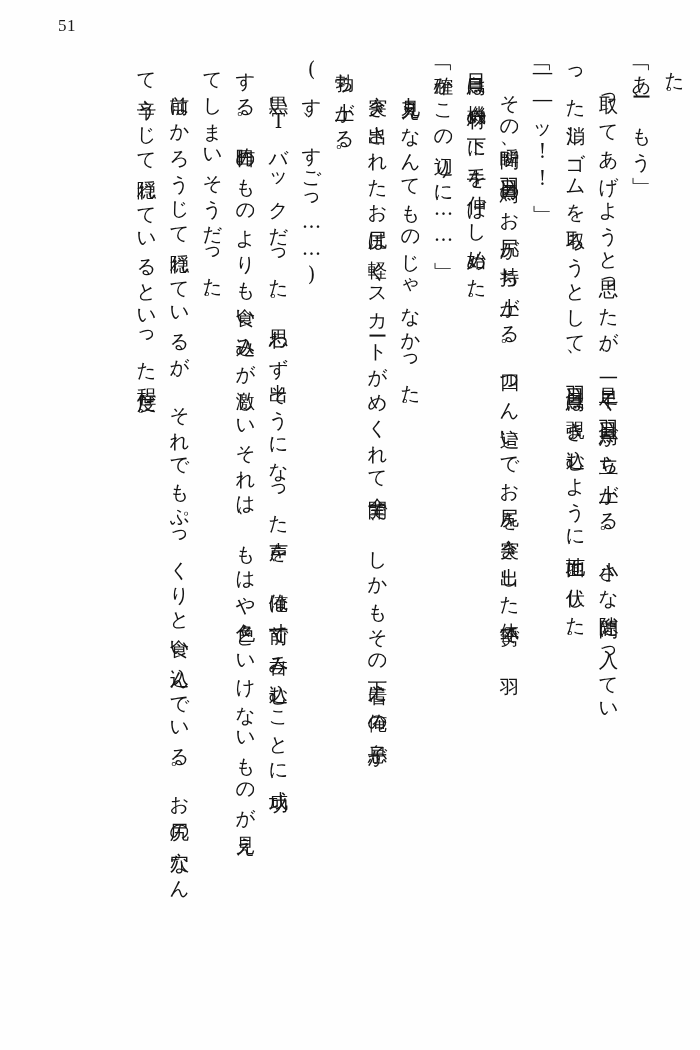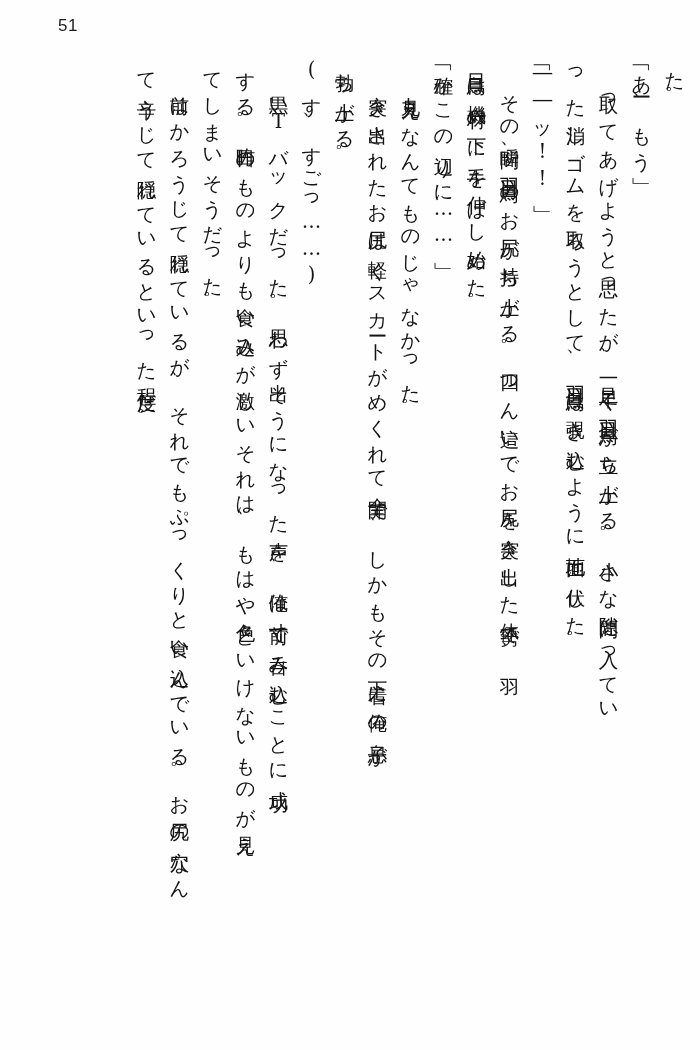--- a/index.html
+++ b/index.html
@@ -22,21 +22,21 @@
     width: 700px;
     height: 1050px;
     background: #fefefe;
     box-sizing: border-box;
   }
   .page-number {
     position: absolute;
     top: 16px;
     left: 58px;
     font-size: 17px;
-    font-family: Liberation Sans, sans-serif;
+    font-family: Liberation Serif, serif;
     color: #1a1a1a;
     letter-spacing: 0.5px;
   }
   .text-block {
     position: absolute;
     top: 58px;
     left: 18px;
     right: 16px;
     height: 960px;
     display: flex;

